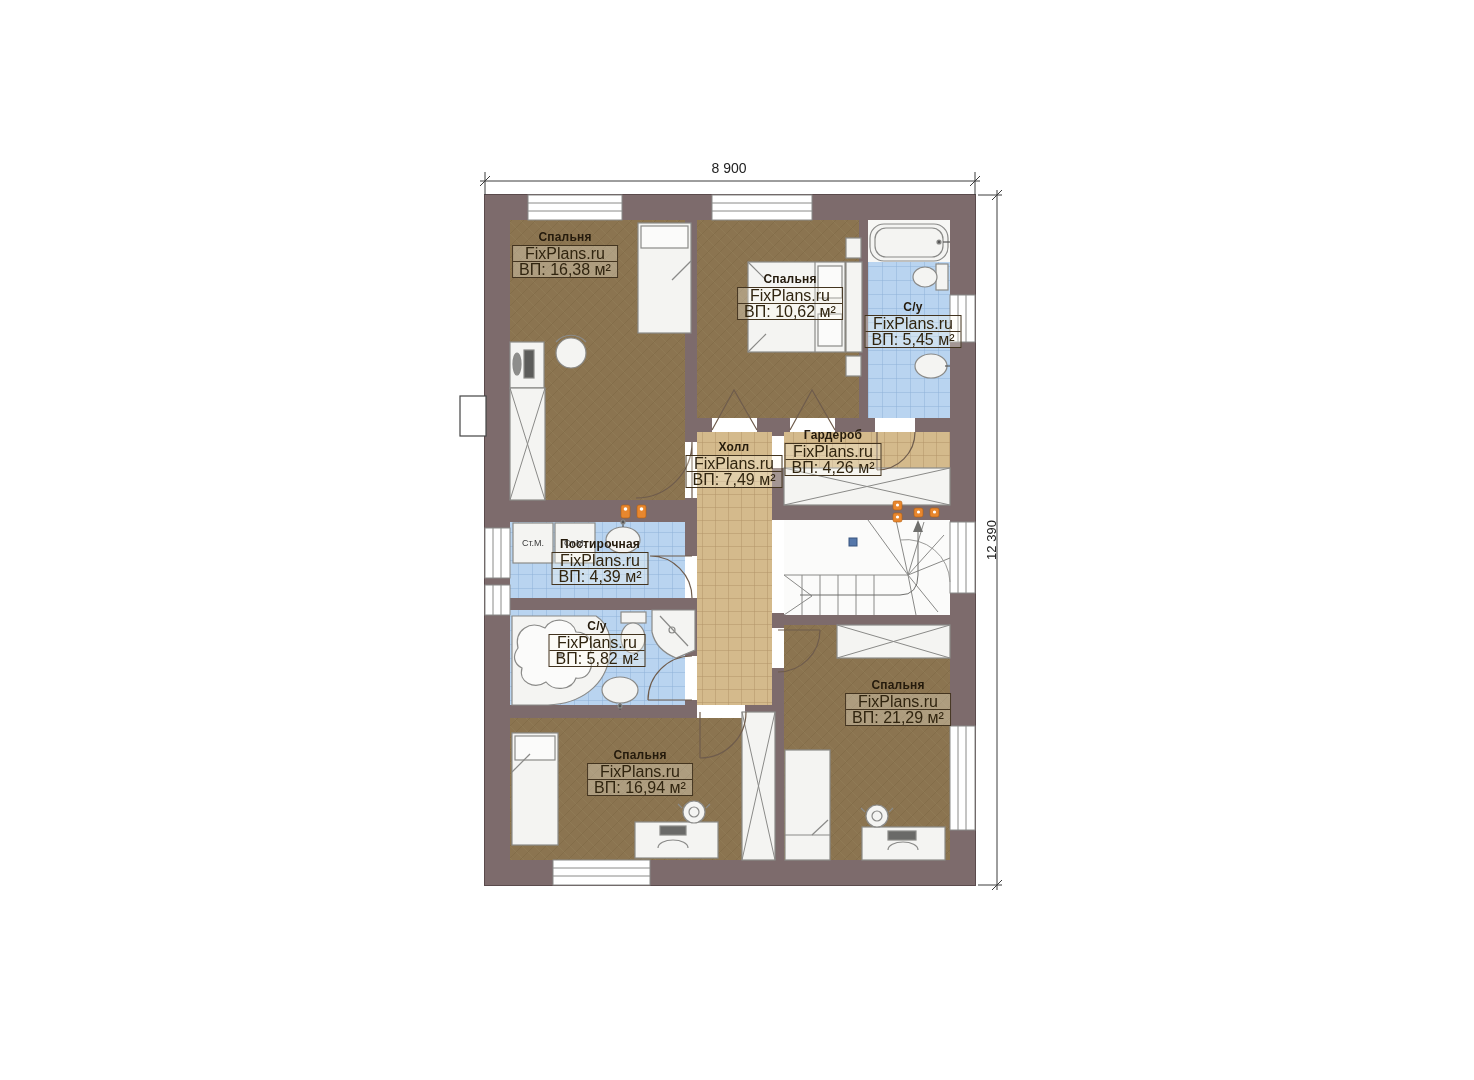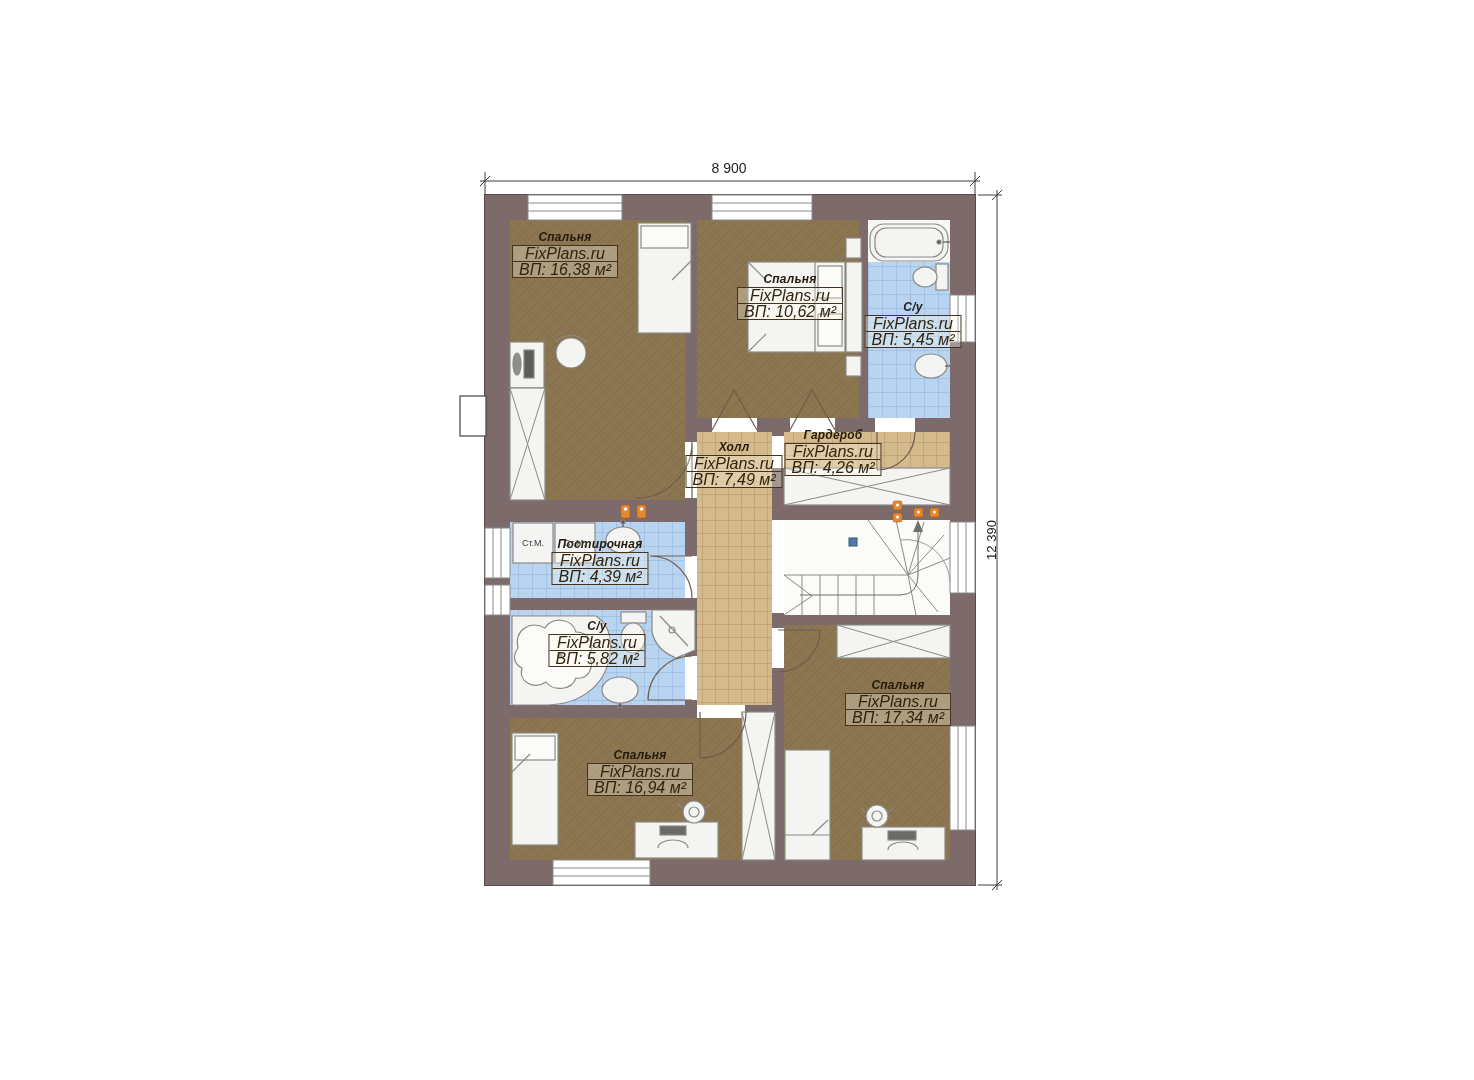--- a/index.html
+++ b/index.html
@@ -1,19 +1,19 @@
 <!DOCTYPE html>
 <html><head>
 <meta charset="utf-8">
 <style>
   html,body{margin:0;padding:0;background:#ffffff;}
   #canvas{position:relative;width:1474px;height:1080px;background:#ffffff;overflow:hidden;
           font-family:"Liberation Sans",sans-serif;}
   #plan-svg{position:absolute;left:0;top:0;}
-  .room-label{position:absolute;text-align:center;transform:translateX(-50%);color:#241a0c;z-index:5;font-style:italic;}
+  .room-label{position:absolute;text-align:center;transform:translateX(-50%);color:#241a0c;z-index:5;}
   .room-name{font-size:12px;font-weight:bold;margin-bottom:1px;white-space:nowrap;letter-spacing:.2px;}
   .room-box{display:inline-block;border:1.3px solid #43341f;background:rgba(255,252,240,0.30);}
   .room-box .row{font-size:16px;padding:0 6px;line-height:15px;white-space:nowrap;color:#30240f;}
   .room-box .row + .row{border-top:1.3px solid #43341f;}
   .washer-label{position:absolute;font-size:9px;color:#3a3a3a;transform:translate(-50%,-50%);z-index:5;white-space:nowrap;}
   .dim-h{position:absolute;font-size:14px;color:#222;transform:translateX(-50%);z-index:5;}
   .dim-v{position:absolute;font-size:13px;color:#222;transform:translate(-50%,-50%) rotate(-90deg);z-index:5;white-space:nowrap;}
 </style>
 </head>
 <body>
@@ -354,21 +354,21 @@
     <div class="room-box">
       <div class="row">FixPlans.ru</div>
       <div class="row">ВП: 16,94 м²</div>
     </div>
   </div>
 
   <div class="room-label" style="left:898px;top:678px;">
     <div class="room-name">Спальня</div>
     <div class="room-box">
       <div class="row">FixPlans.ru</div>
-      <div class="row">ВП: 17,34 м²</div>
+      <div class="row">ВП: 21,29 м²</div>
     </div>
   </div>
 
   <div class="washer-label" style="left:533px;top:543px;">Ст.М.</div>
   <div class="washer-label" style="left:575px;top:543px;">Ст.М.</div>
 
   <div class="dim-h" style="left:729px;top:160px;">8 900</div>
   <div class="dim-v" style="left:991px;top:540px;">12 390</div>
 
 </div>

